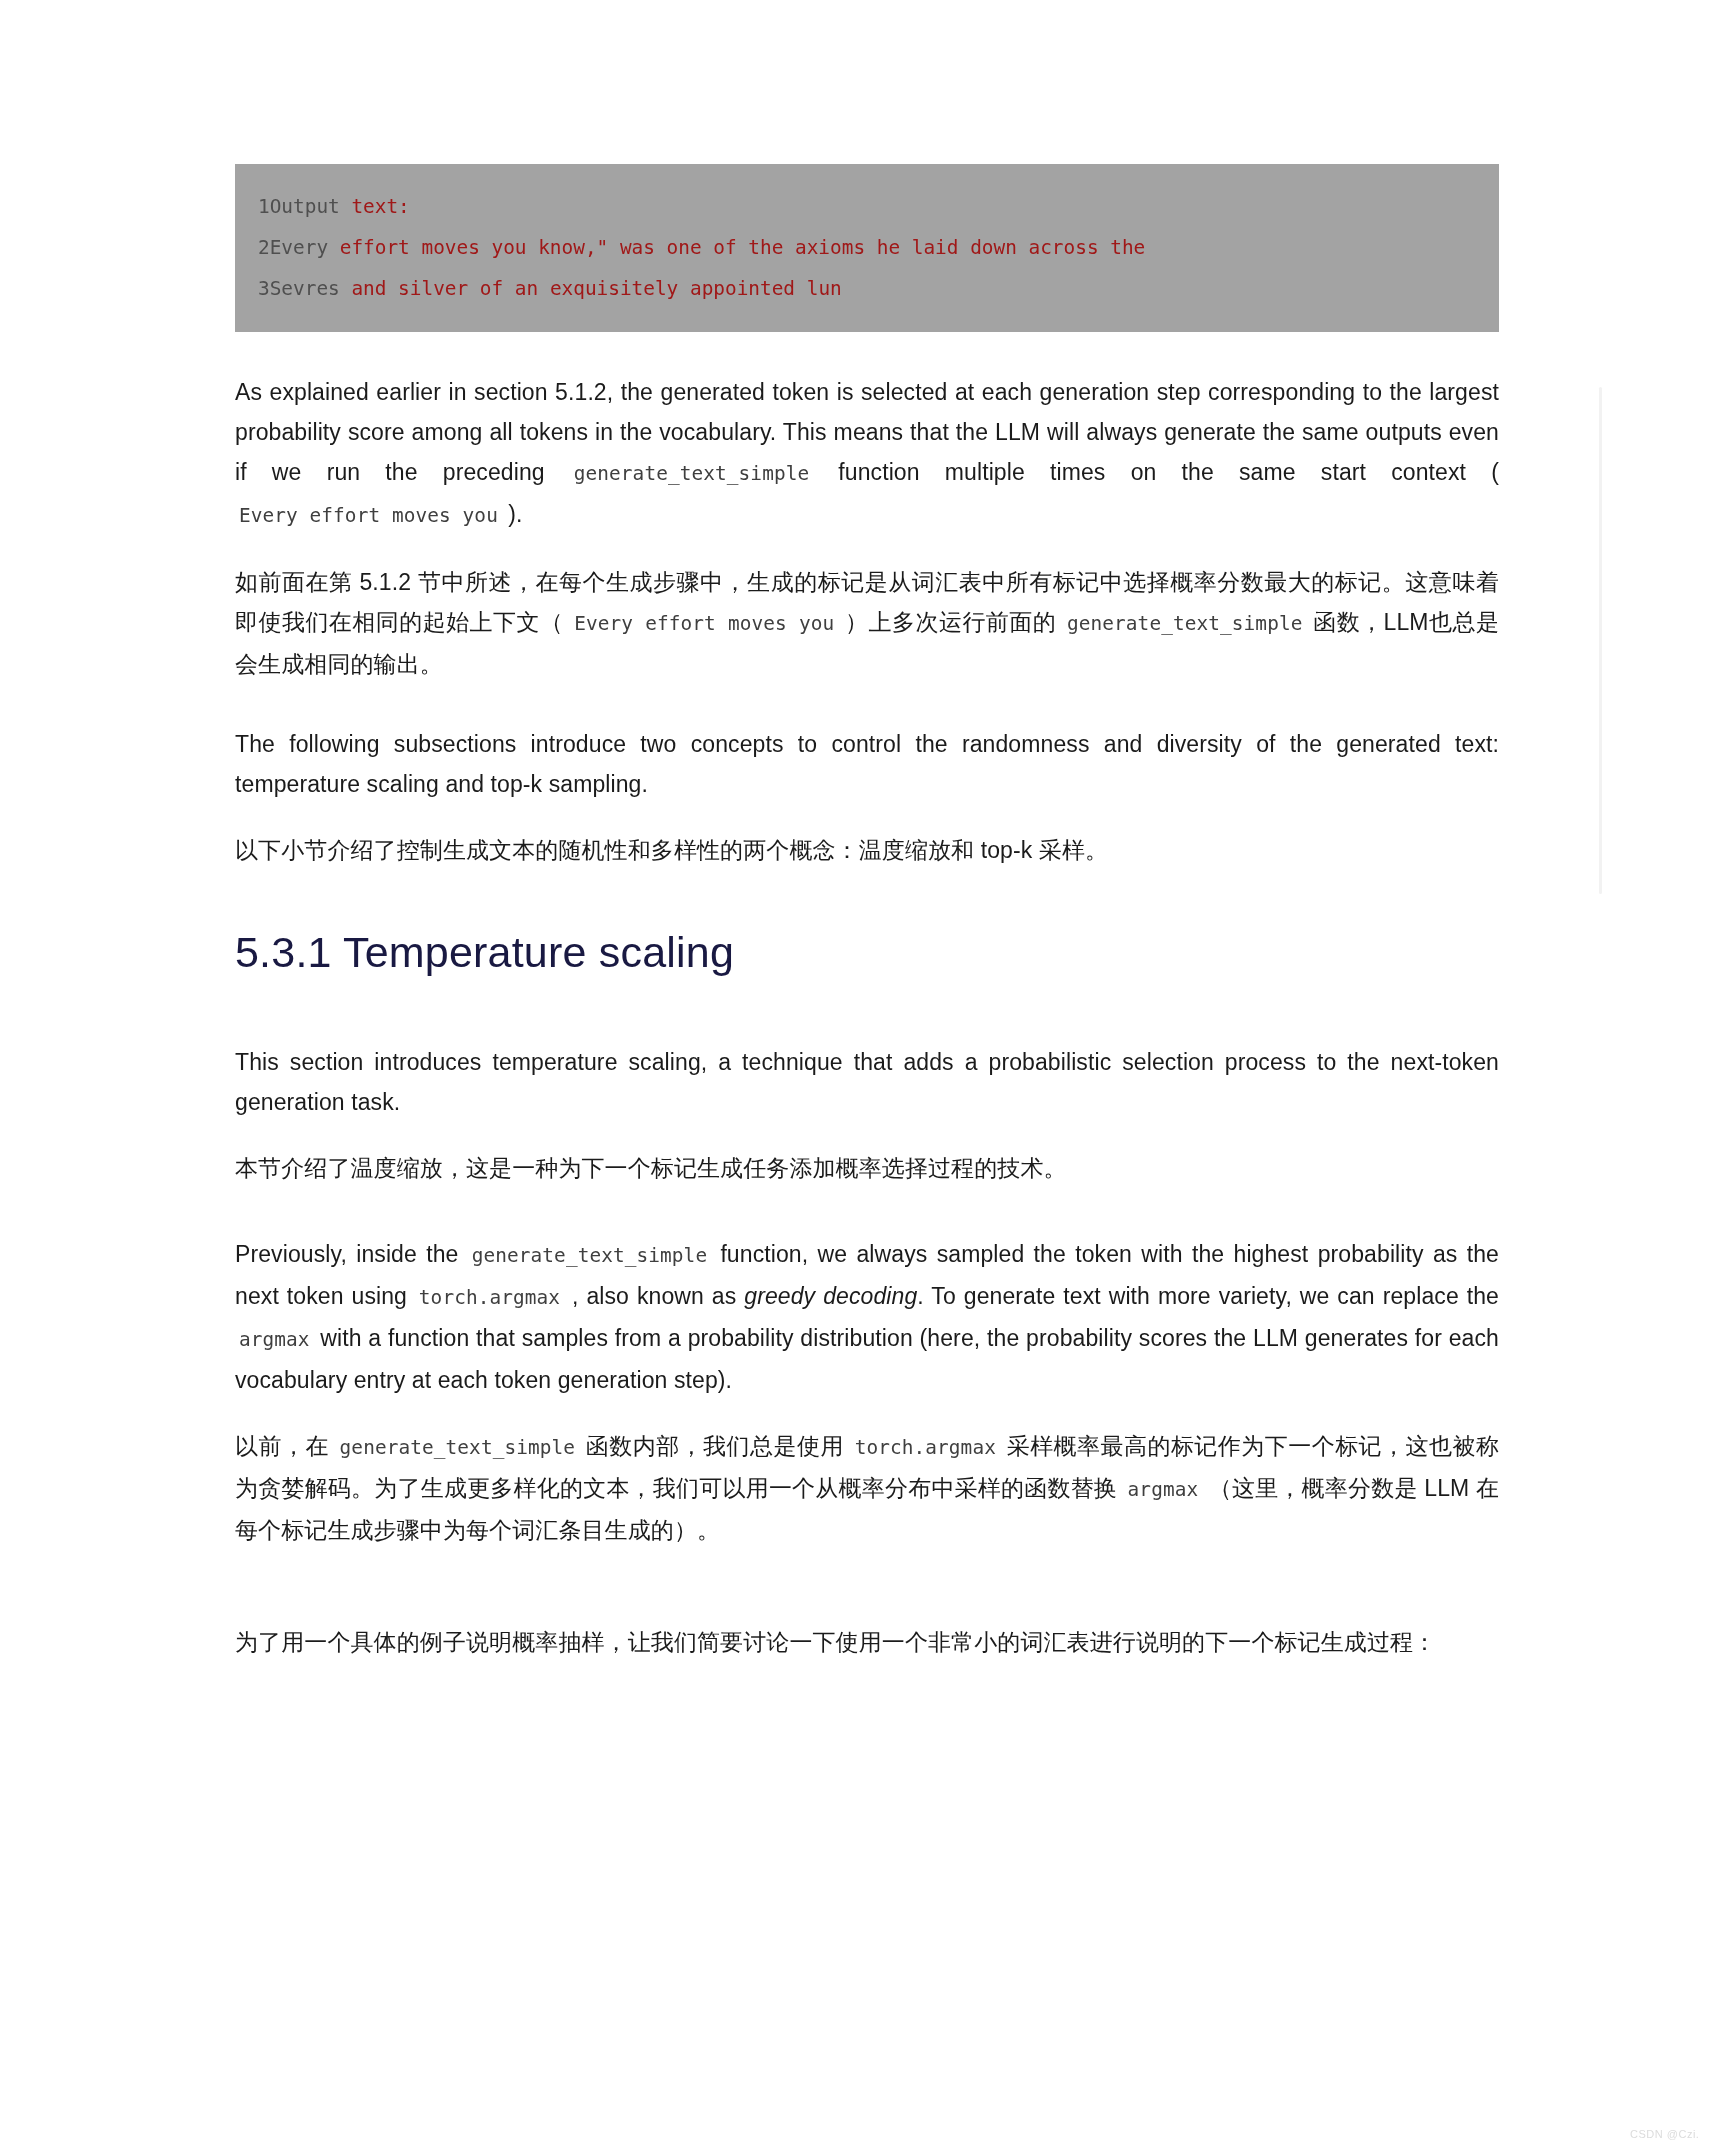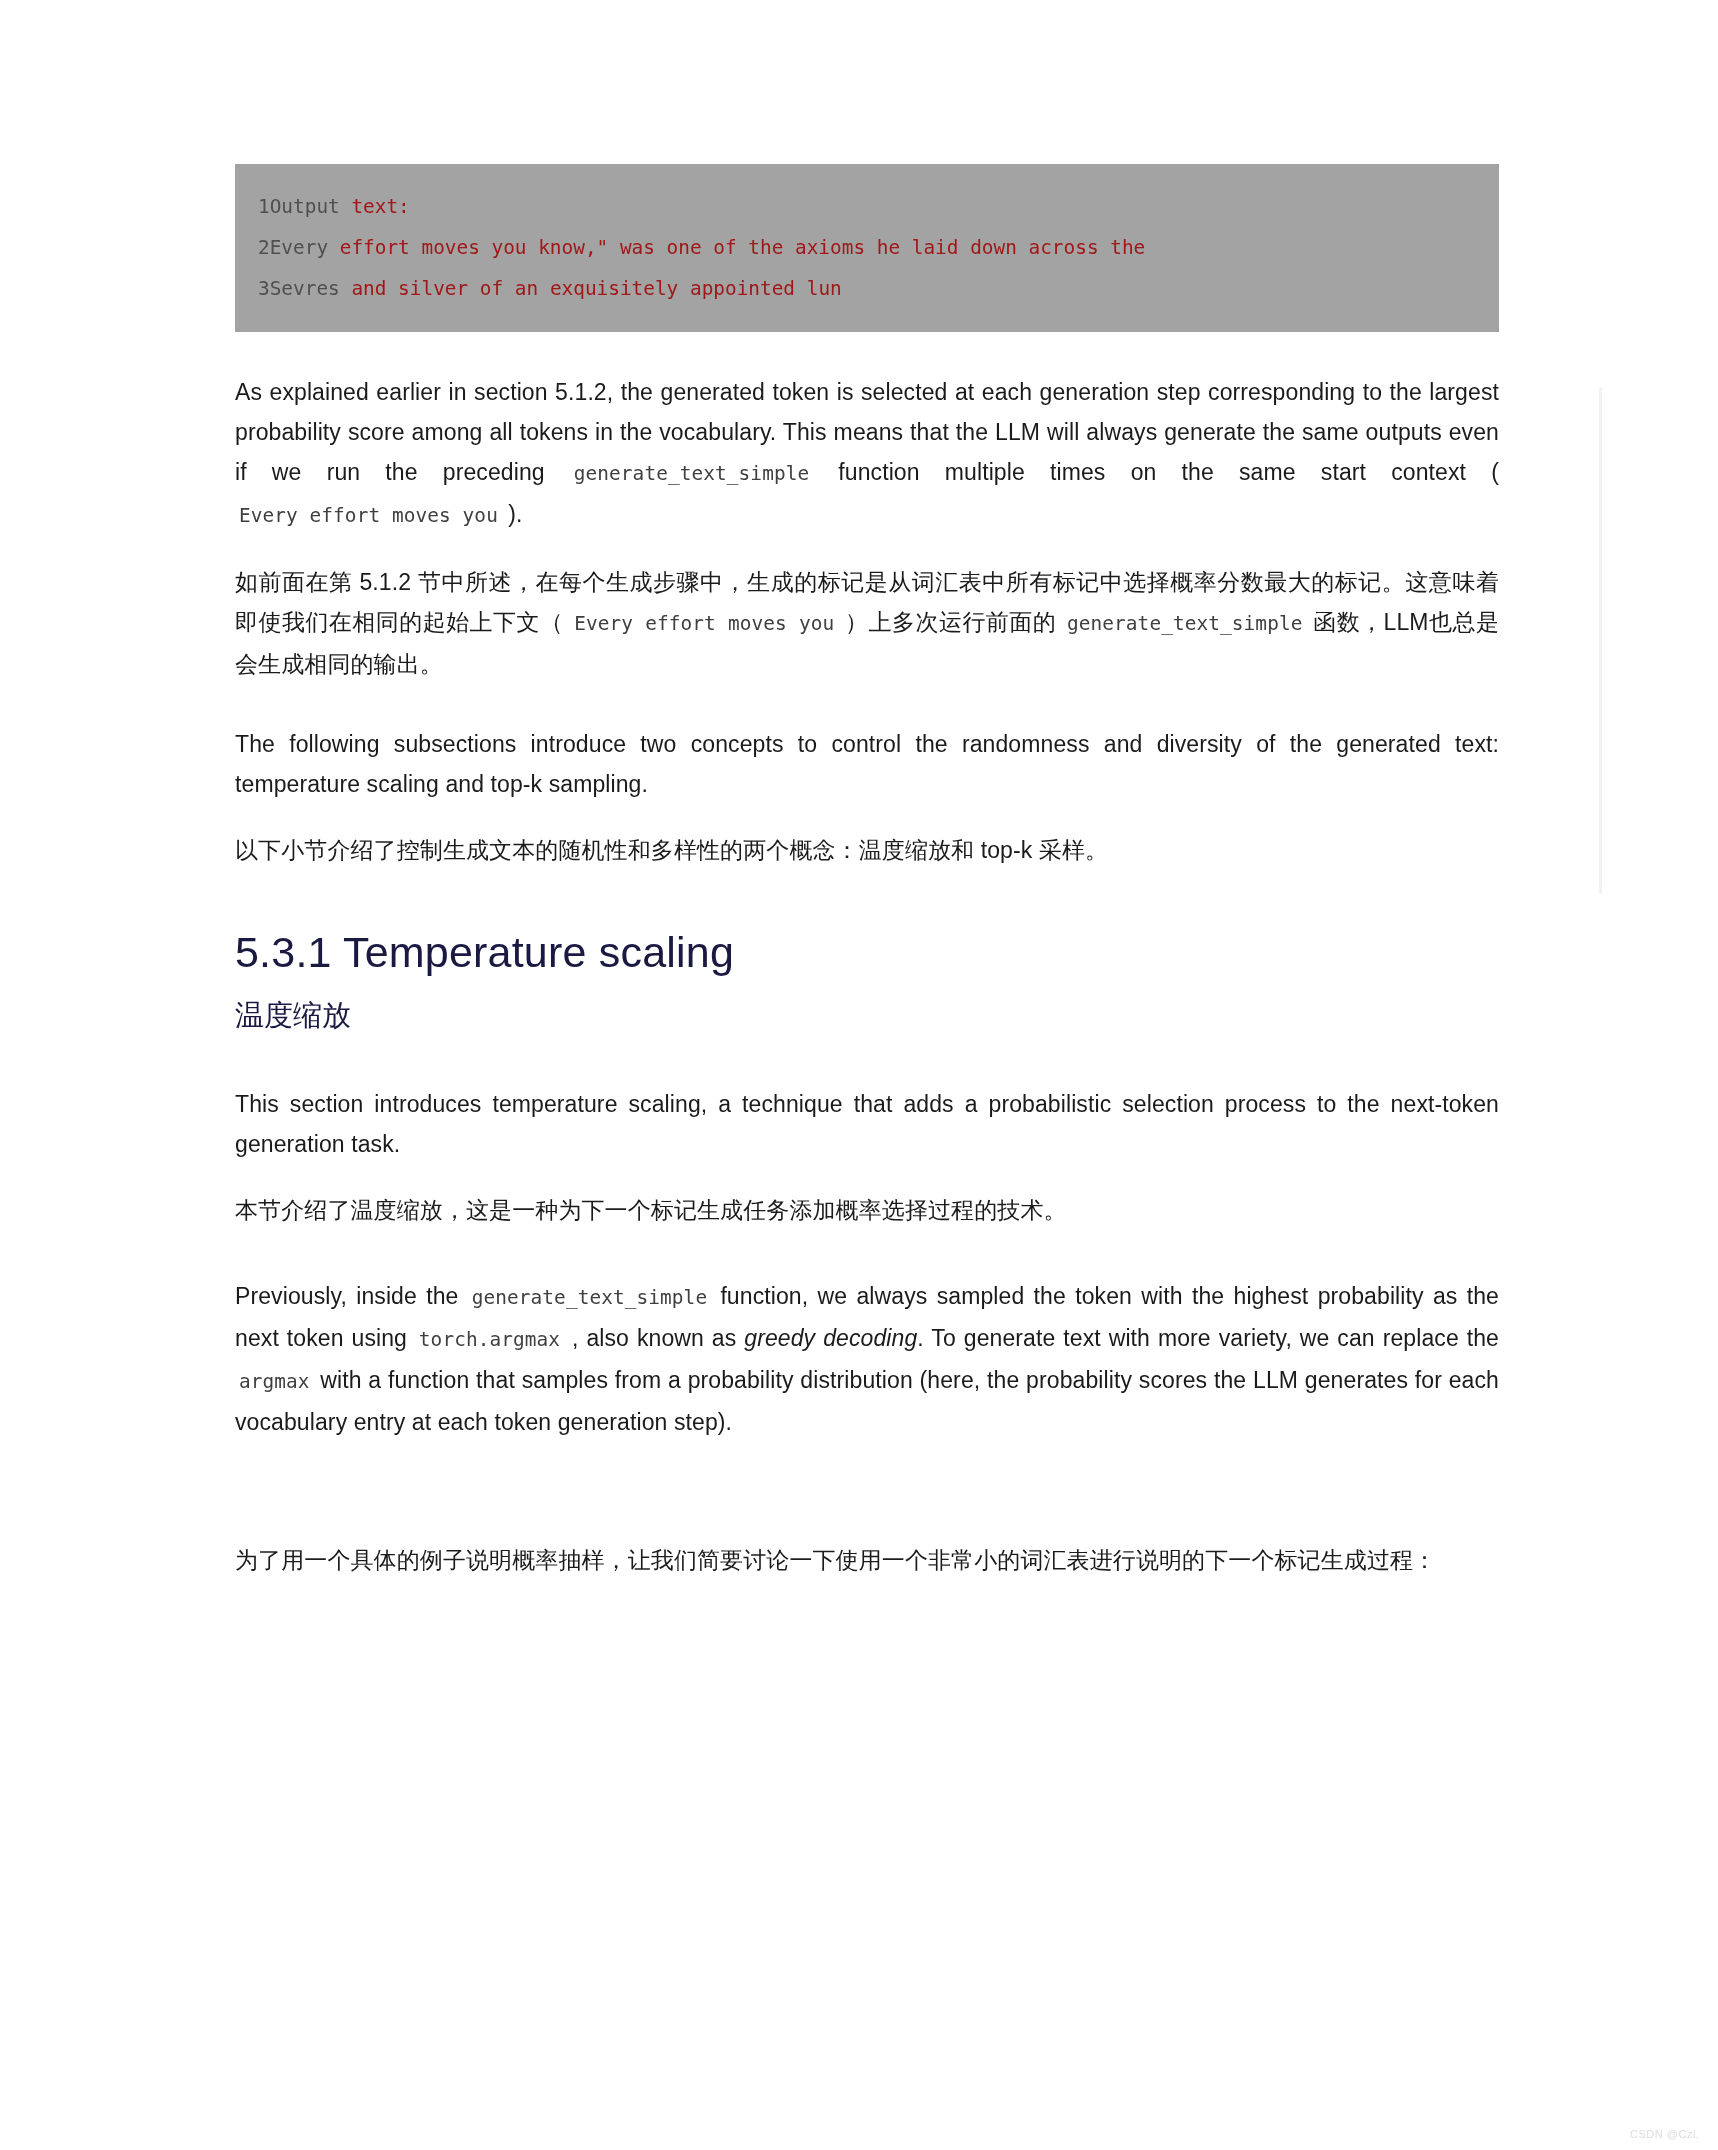--- a/index.html
+++ b/index.html
@@ -138,36 +138,36 @@
   <div class="gap-md"></div>
 
   <p class="zh">以下小节介绍了控制生成文本的随机性和多样性的两个概念：温度缩放和 top-k 采样。</p>
 
   <div style="height:60px"></div>
 
   <h2 class="hd">5.3.1 Temperature scaling</h2>
 
   <div style="height:18.6px"></div>
 
-  <h3 class="hd-zh">温度缩放</h3>
 
   <div style="height:48px"></div>
 
   <p class="en">This section introduces temperature scaling, a technique that adds a probabilistic selection process to the next-token generation task.</p>
 
   <div class="gap-md"></div>
 
   <p class="zh">本节介绍了温度缩放，这是一种为下一个标记生成任务添加概率选择过程的技术。</p>
 
   <div style="height:46px"></div>
 
   <p class="en"><span>Previously, inside the </span><code>generate_text_simple</code><span> function, we always sampled the token with the highest probability as the next token using </span><code>torch.argmax</code><span> , also known as </span><em class="it">greedy decoding</em><span>. To generate text with more variety, we can replace the </span><code>argmax</code><span> with a function that samples from a probability distribution (here, the probability scores the LLM generates for each vocabulary entry at each token generation step).</span></p>
 
   <div class="gap-md"></div>
 
+  <p class="zh"><span>以前，在 </span><code>generate_text_simple</code><span> 函数内部，我们总是使用 </span><code>torch.argmax</code><span> 采样概率最高的标记作为下一个标记，这也被称为贪婪解码。为了生成更多样化的文本，我们可以用一个从概率分布中采样的函数替换 </span><code>argmax</code><span> （这里，概率分数是 LLM 在每个标记生成步骤中为每个词汇条目生成的）。</span></p>
 
   <div style="height:46px"></div>
 
 
   <div class="gap-md"></div>
 
   <p class="zh">为了用一个具体的例子说明概率抽样，让我们简要讨论一下使用一个非常小的词汇表进行说明的下一个标记生成过程：</p>
 
 </div>
 

